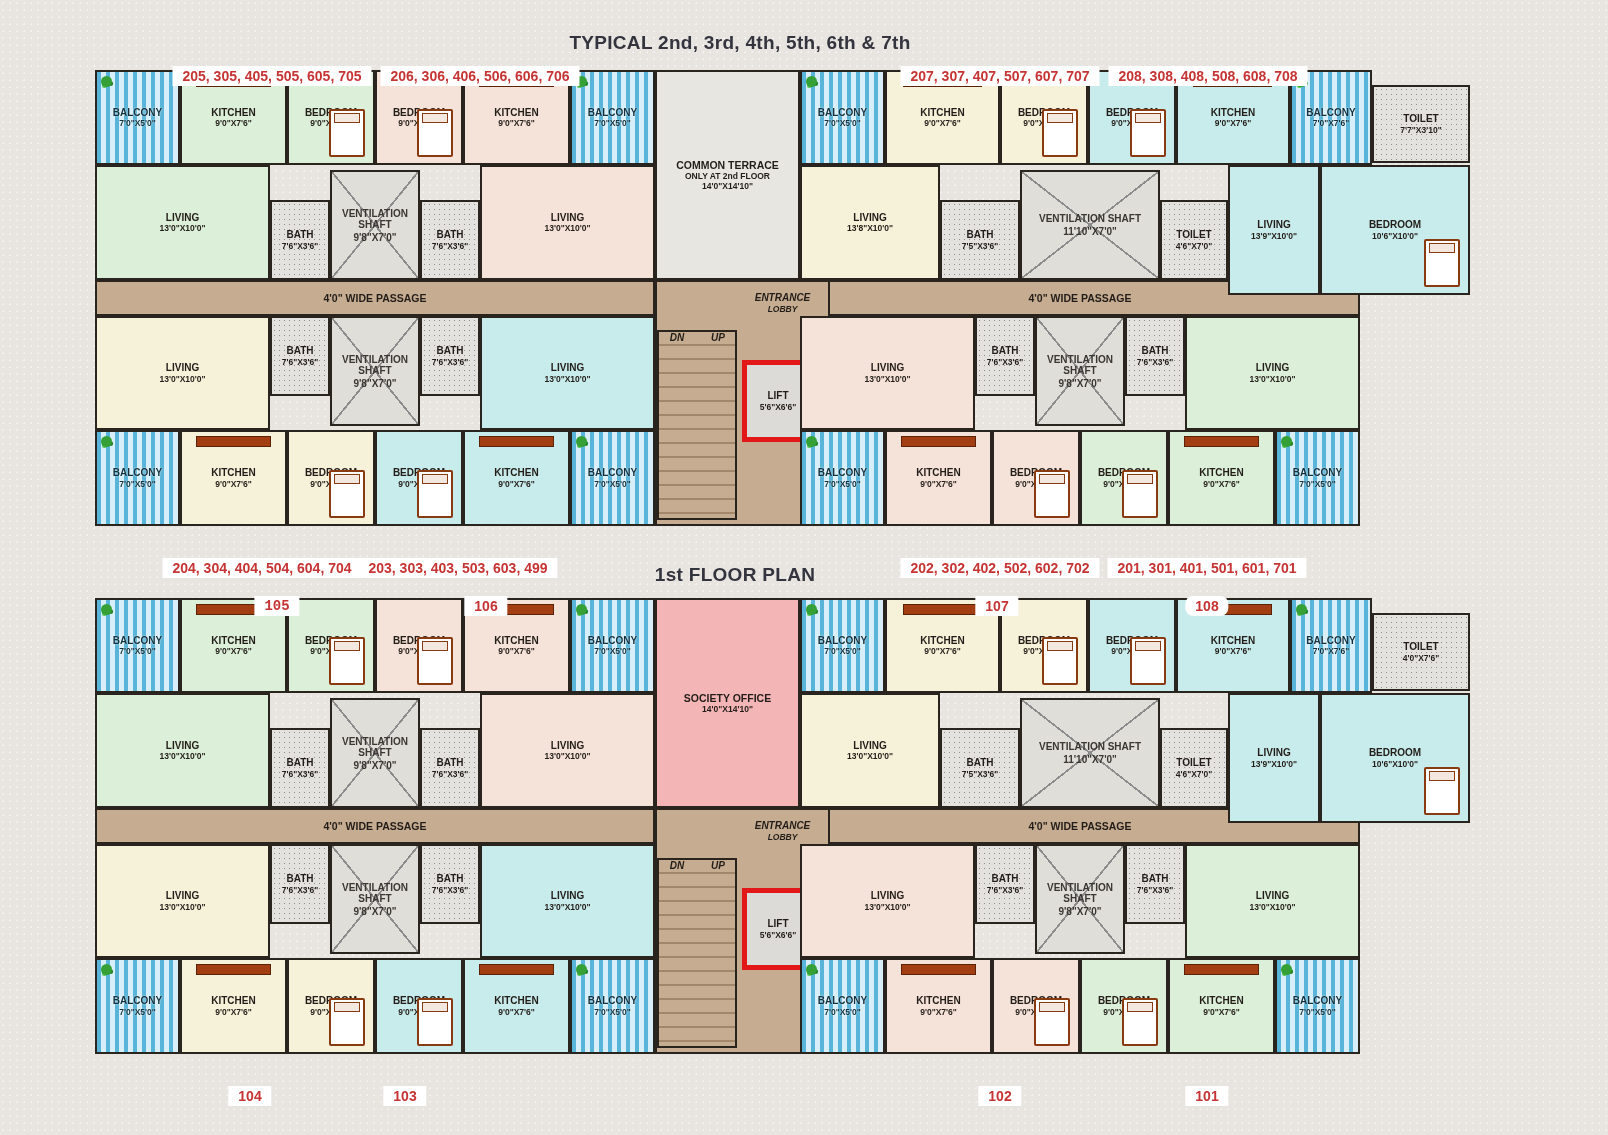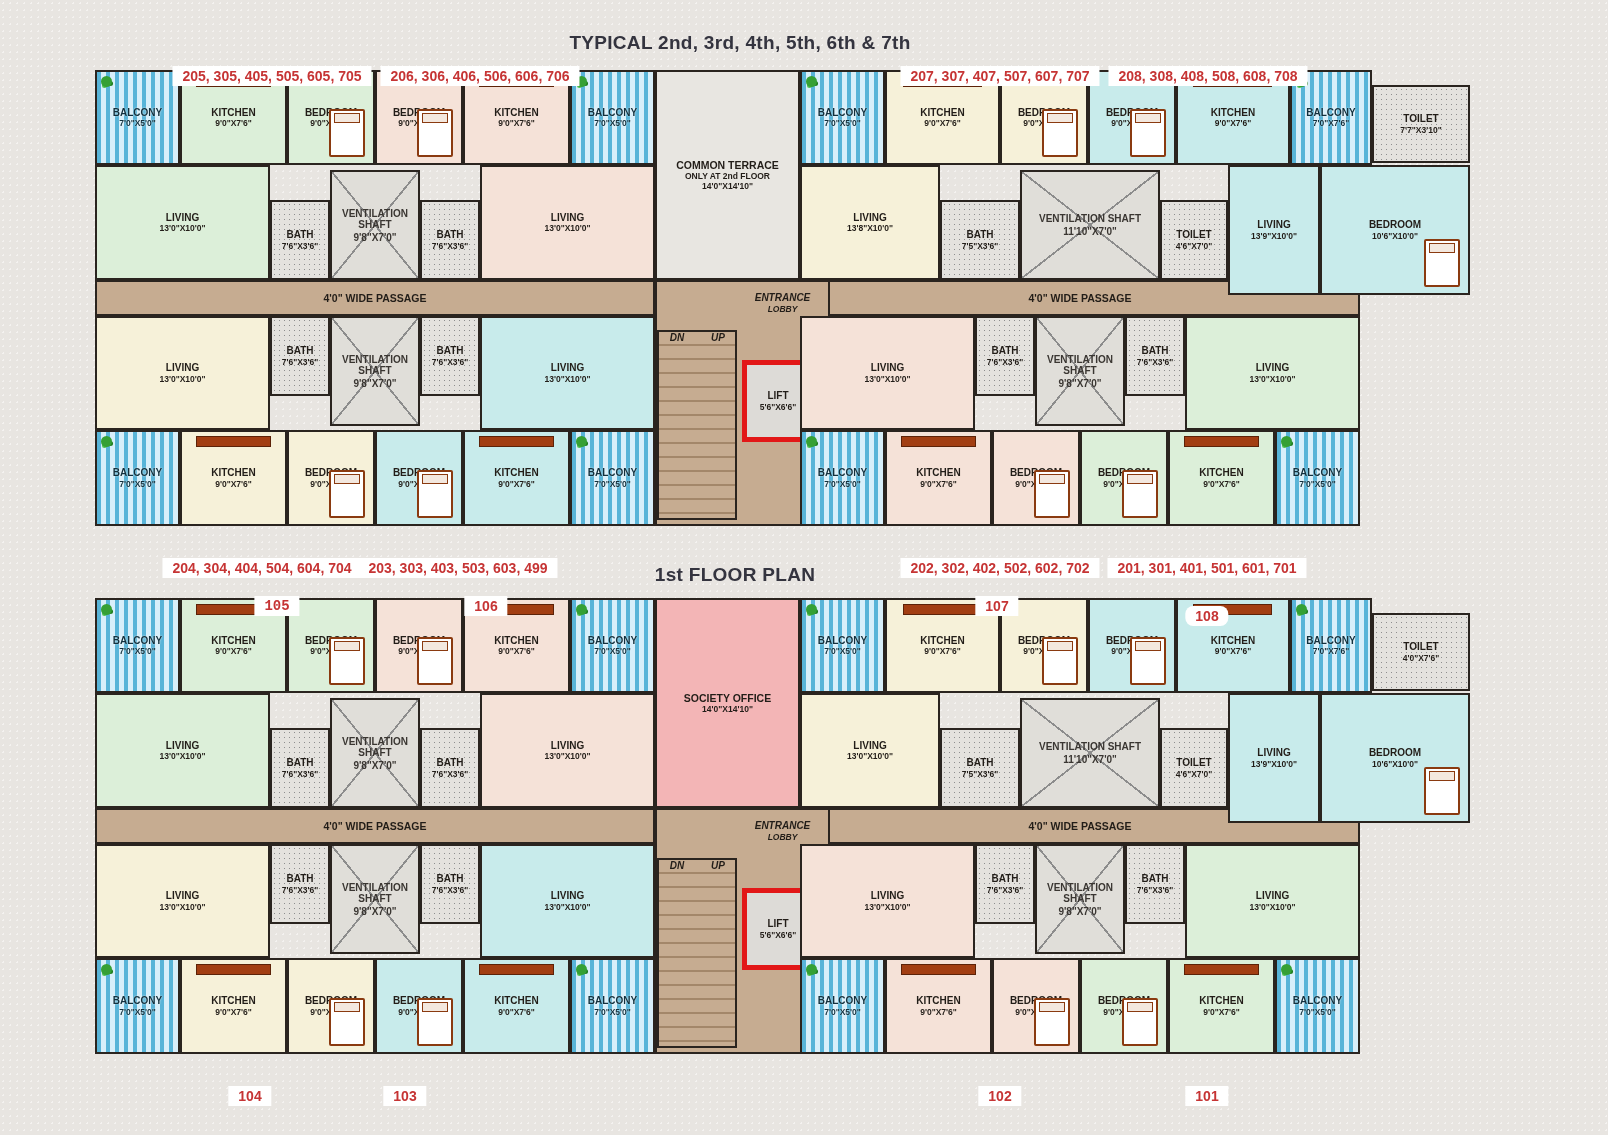--- a/index.html
+++ b/index.html
@@ -776,19 +776,19 @@
       <div class="blk balcony" style="left: 1275px; top: 400px; width: 85px; height: 96px;">
         <div class="lbl">
           <div class="rname">BALCONY</div>
           <div class="dims">7'0"X5'0"</div>
         </div>
         <div class="plant"></div>
       </div>
       <div class="unitlabel" style="left: 277px; top: 10px; font-family: Liberation Mono, monospace;">105</div>
       <div class="unitlabel" style="left: 486px; top: 10px;">106</div>
       <div class="unitlabel" style="left: 997px; top: 10px;">107</div>
-      <div class="unitlabel" style="left: 1207px; top: 20px; border-radius: 8px;">108</div>
+      <div class="unitlabel" style="left: 1207px; top: 10px; border-radius: 8px;">108</div>
       <div class="unitlabel" style="left: 250px; top: 500px;">104</div>
       <div class="unitlabel" style="left: 405px; top: 500px;">103</div>
       <div class="unitlabel" style="left: 1000px; top: 500px;">102</div>
       <div class="unitlabel" style="left: 1207px; top: 500px;">101</div>
     </section>
 </div>
 
 </body></html>

